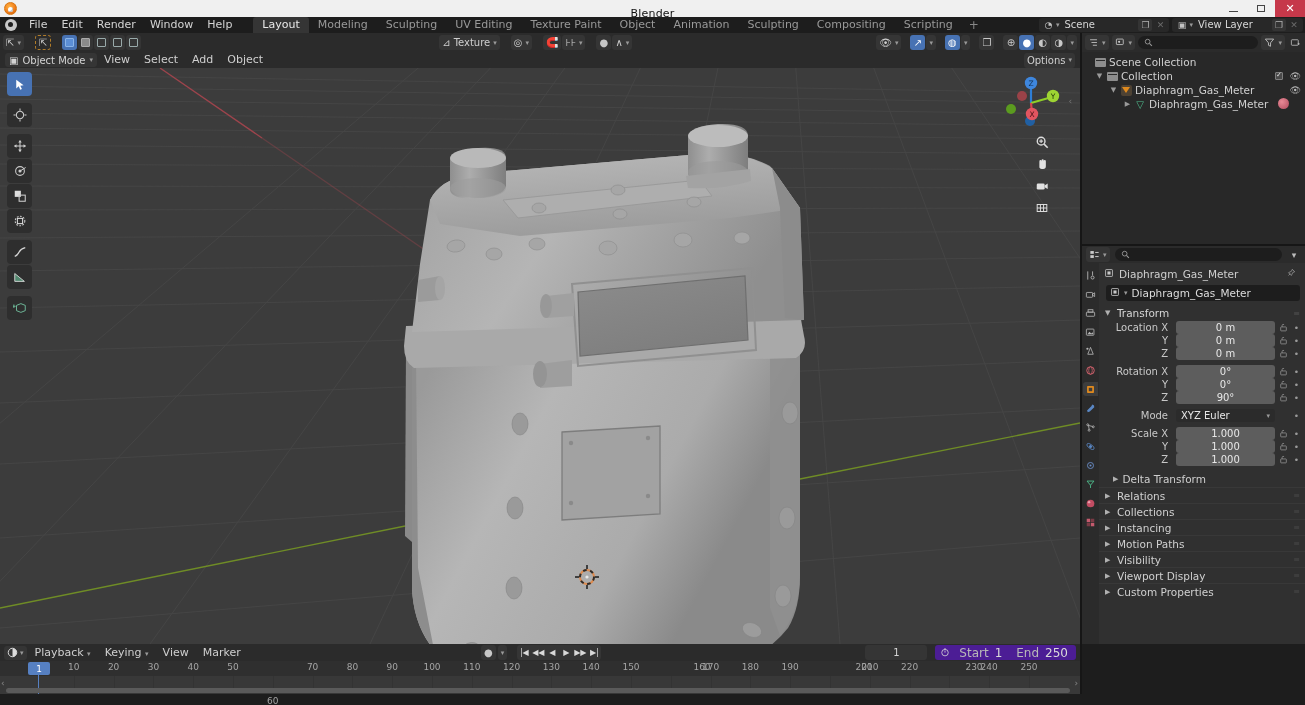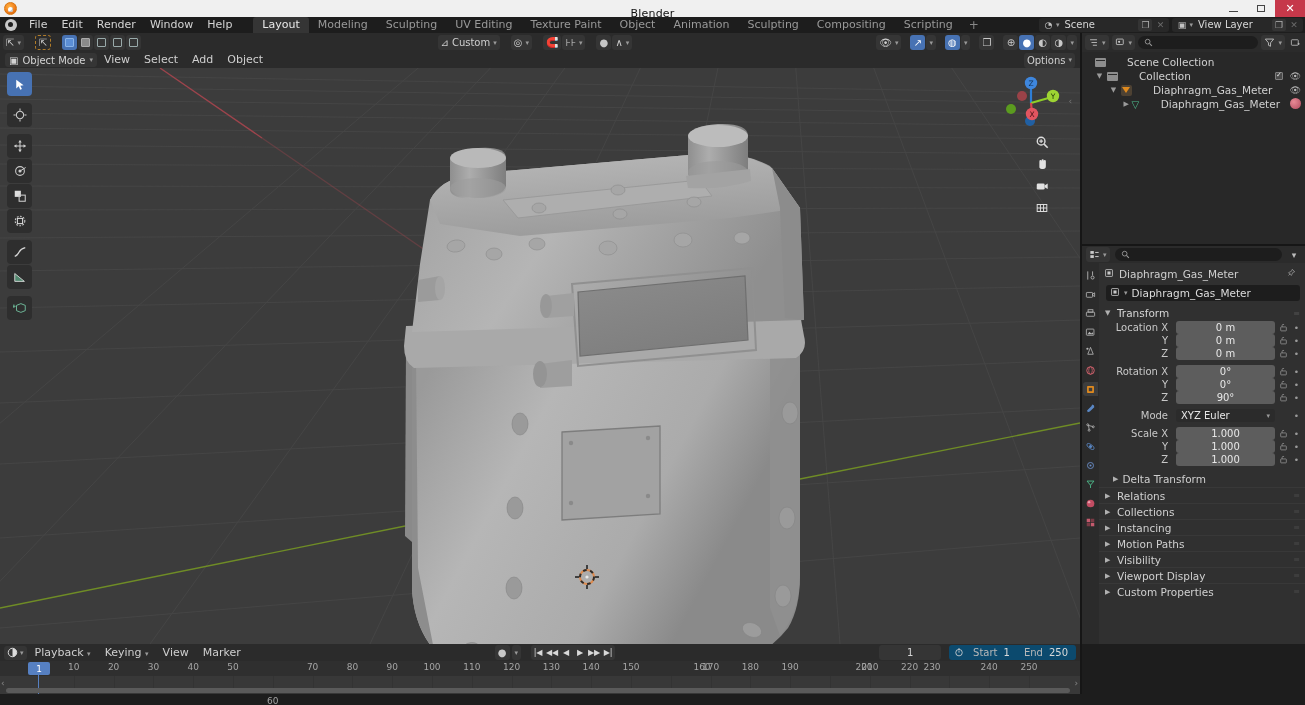--- a/index.html
+++ b/index.html
@@ -163,22 +163,22 @@
     border-radius:3px; padding:0 3px;
   }
   .tl-menu { padding: 0 6px; font-size:11px; color:#cfcfcf; height:17px; line-height:17px; }
   .tl-playbtns { display:flex; align-items:center; gap:0px; background:#353535; border-radius:3px; height:15px; }
   .tl-pb { width:14px; height:15px; display:flex; align-items:center; justify-content:center; color:#d9d9d9; font-size:8px; }
   .tl-num {
     height:15px; background:#353535; border-radius:3px; color:#d5d5d5; font-size:10px;
     display:flex; align-items:center; justify-content:center; padding:0 6px;
   }
   .tl-range {
-    height:15px; background:#0c4a6e; border-radius:3px; display:flex; align-items:center;
-    font-size:10px; color:#d5d5d5; gap:0px;
+    height:15px; background:#4c1d95; border-radius:3px; display:flex; align-items:center;
+    font-size:12px; color:#d5d5d5; gap:0px;
   }
   .tl-range .lbl { padding:0 4px 0 6px; color:#b8b8b8; }
   .tl-range .val { padding:0 8px 0 2px; color:#dadada; }
 
   .timeline-body {
     position: absolute; left: 0; top: 661px; width: 1080px; height: 33px;
     background: #383838;
   }
   .tl-ruler { position:absolute; left:0; top:0; width:1080px; height:15px; background:#2f2f2f; }
   .tl-tick { position:absolute; top:1px; font-size:9px; color:#a5a5a5; transform: translateX(-50%); }
@@ -218,21 +218,21 @@
   .outliner {
     position: absolute; left: 1082px; top: 52px; width: 223px; height: 192px;
     background: #282828; padding-top: 3px;
   }
   .ol-row {
     display: flex; align-items: center; height: 14px; font-size: 10.5px; color: #d0d0d0;
     padding-right: 4px; position: relative;
   }
   .ol-row .tri { width: 11px; text-align: center; font-size: 7px; color: #9a9a9a; }
   .ol-row .ic { width: 14px; display:flex; align-items:center; justify-content:center; }
-  .ol-row .nm { margin-left: 20px; white-space: nowrap; }
+  .ol-row .nm { margin-left: 2px; white-space: nowrap; }
   .ol-right { position:absolute; right:4px; display:flex; align-items:center; gap:7px; }
   .eye { font-size: 9px; color: #bfbfbf; }
   .chk { width: 8px; height: 8px; border:1px solid #7d7d7d; background:#4a4a4a; border-radius:1px; position:relative;}
   .chk::after{content:"✓"; position:absolute; left:0.5px; top:-2.5px; font-size:7px; color:#ddd;}
   .coll-ic { width:11px; height:9px; background:#8d8d8d; border-radius:1px; position:relative; }
   .coll-ic::before{content:""; position:absolute; left:1px; top:2px; right:1px; height:1px; background:#2b2b2b;}
   .obj-ic {
     width:11px; height:11px; border-radius:2px; background:#4e4233;
     display:flex; align-items:center; justify-content:center;
   }
@@ -384,21 +384,21 @@
         </div>
       <div class="hbtn">
           <div class="mini-sq"></div>
         </div>
     </div>
 
     <div style="flex:1"></div>
 
     <div class="hselect">
       <span>⊿</span>
-      <span>Custom</span>
+      <span>Texture</span>
       <span class="chev">▾</span>
     </div>
     <div class="hsep"></div>
     <div class="hselect">
       <span>◎</span>
         <span class="chev">▾</span>
     </div>
     <div class="hsep"></div>
     <div class="hgroup">
       <div class="hbtn">🧲</div>
@@ -837,21 +837,21 @@
         <div class="tl-tick" style="left: 750.406px;">180</div>
         <div class="tl-gridline" style="left: 750.406px;"></div>
         <div class="tl-tick" style="left: 790.205px;">190</div>
         <div class="tl-gridline" style="left: 790.205px;"></div>
         <div class="tl-tick" style="left: 864px;">200</div>
         <div class="tl-gridline" style="left: 830.004px;"></div>
         <div class="tl-tick" style="left: 869.803px;">210</div>
         <div class="tl-gridline" style="left: 869.803px;"></div>
         <div class="tl-tick" style="left: 909.602px;">220</div>
         <div class="tl-gridline" style="left: 909.602px;"></div>
-        <div class="tl-tick" style="left: 932px;">230</div>
+        <div class="tl-tick" style="left: 974px;">230</div>
         <div class="tl-gridline" style="left: 949.402px;"></div>
         <div class="tl-tick" style="left: 989.201px;">240</div>
         <div class="tl-gridline" style="left: 989.201px;"></div>
         <div class="tl-tick" style="left: 1029px;">250</div>
         <div class="tl-gridline" style="left: 1029px;"></div>
       </div>
     <div class="tl-playhead-box" style="left:28px">1</div>
     <div class="tl-playhead-line" style="left:38px"></div>
     <div class="tl-scrollbar" style="width:1064px"></div>
   </div>

